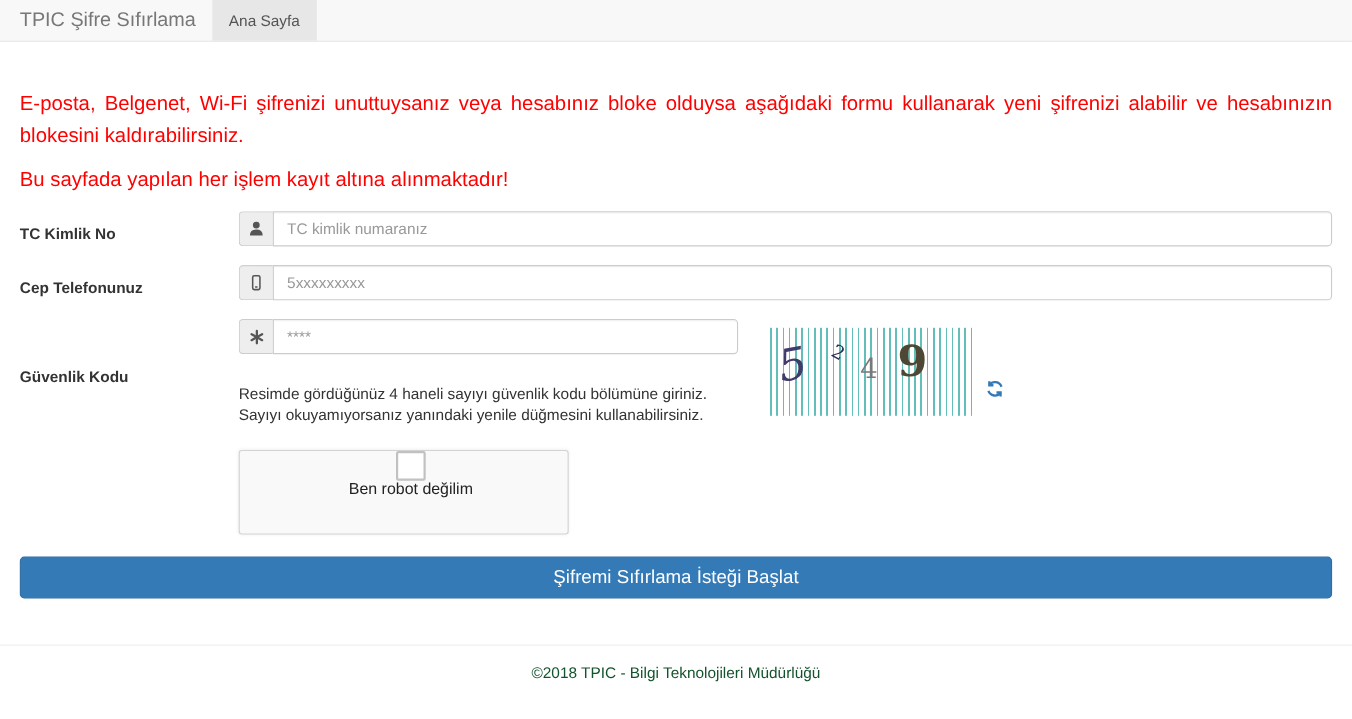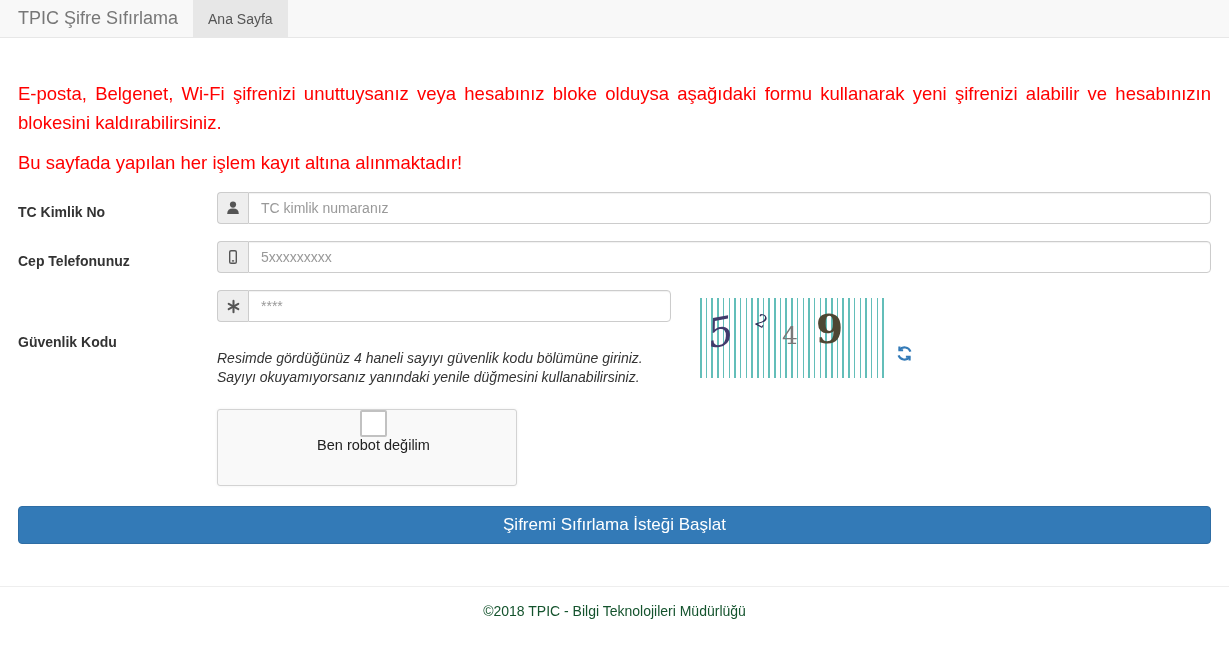--- a/index.html
+++ b/index.html
@@ -31,21 +31,21 @@
   .captcha-img { position: relative; width: 188px; height: 80px; margin-left: 29px; flex-shrink: 0;
     background: repeating-linear-gradient(90deg, #63beb9 0, #63beb9 1.5px, #ffffff 1.5px, #ffffff 5.7px); }
   .captcha-digit { position: absolute; font-family: "DejaVu Serif", serif; line-height: 1; }
   .captcha-digit.d0 { left: 8px;  top: 14px; font-size: 40px; font-style: italic; color: #413a6b; transform: rotate(-10deg); }
   .captcha-digit.d1 { left: 56px; top: 15px; font-size: 17px; color: #2e2a55; transform: rotate(28deg); }
   .captcha-digit.d2 { left: 82px; top: 25px; font-size: 25px; color: #787878; }
   .captcha-digit.d3 { left: 116px; top: 12px; font-size: 39px; font-weight: bold; color: #4d4733; }
   .captcha-refresh { margin-left: 8px; margin-top: 30px; background: none; border: none; cursor: pointer; padding: 0; line-height: 0; }
 
   .security-col { display: flex; flex-direction: column; }
-  .captcha-help { margin-top: 27px; font-size: 14px; color: #333; line-height: 1.32; font-style: italic; }
+  .captcha-help { margin-top: 27px; font-size: 14px; color: #333; line-height: 1.32; }
 
   
   .recaptcha-row { display: flex; margin-top: 23px; margin-bottom: 0; }
   .recaptcha-box { width: 300px; height: 77px; background: #f9f9f9; border: 1px solid #d3d3d3; border-radius: 3px; box-shadow: 0 0 3px rgba(0,0,0,.06); display: flex; align-items: center; flex-direction: column; }
   .recaptcha-checkbox { width: 27px; height: 27px; background: #fff; border: 2px solid #c1c1c1; border-radius: 2px; margin-left: 12px; cursor: pointer; flex-shrink: 0; }
   .recaptcha-label { font-size: 14.5px; color: #222; margin-left: 13px; flex: 1; }
   .recaptcha-brand { width: 62px; margin-right: 6px; text-align: center; flex-shrink: 0; }
   .recaptcha-brand-text { font-size: 10px; color: #555; margin-top: 1px; }
   .recaptcha-links { font-size: 8px; color: #555; margin-top: 2px; cursor: pointer; }
 

